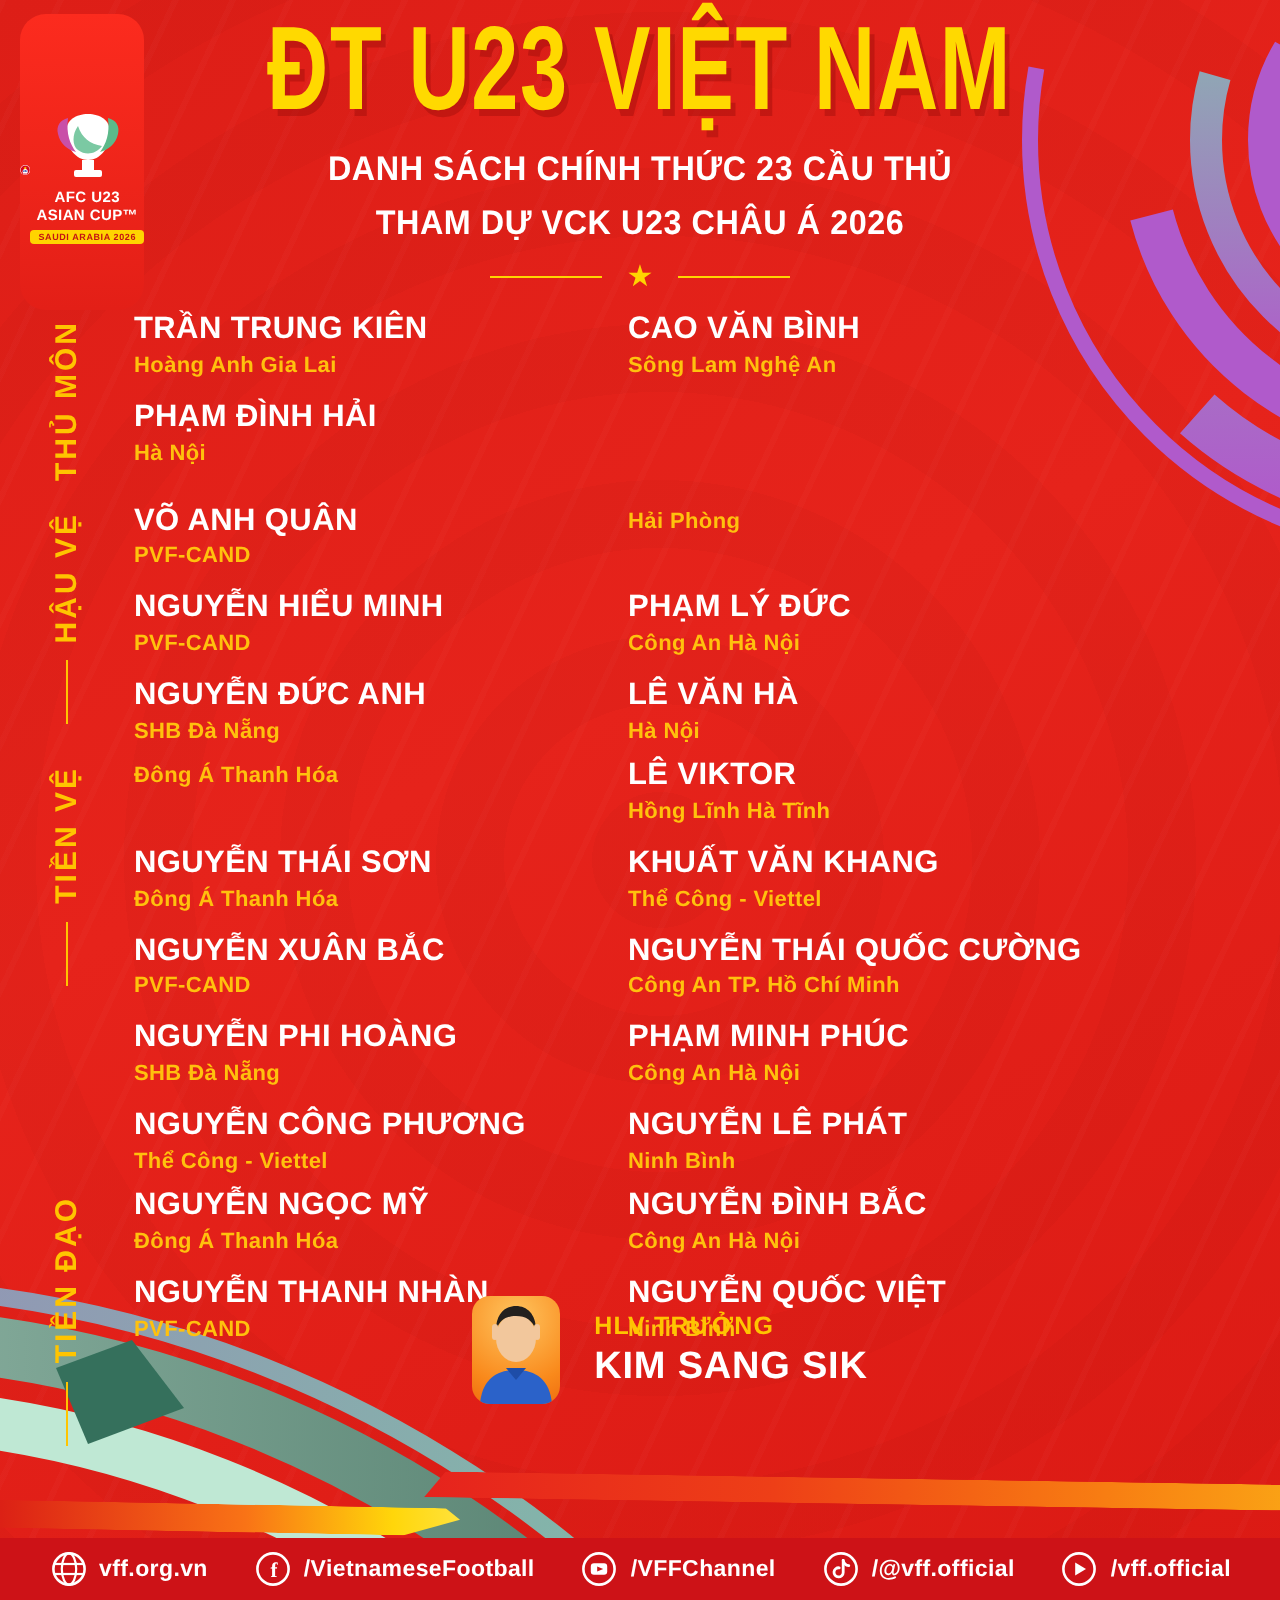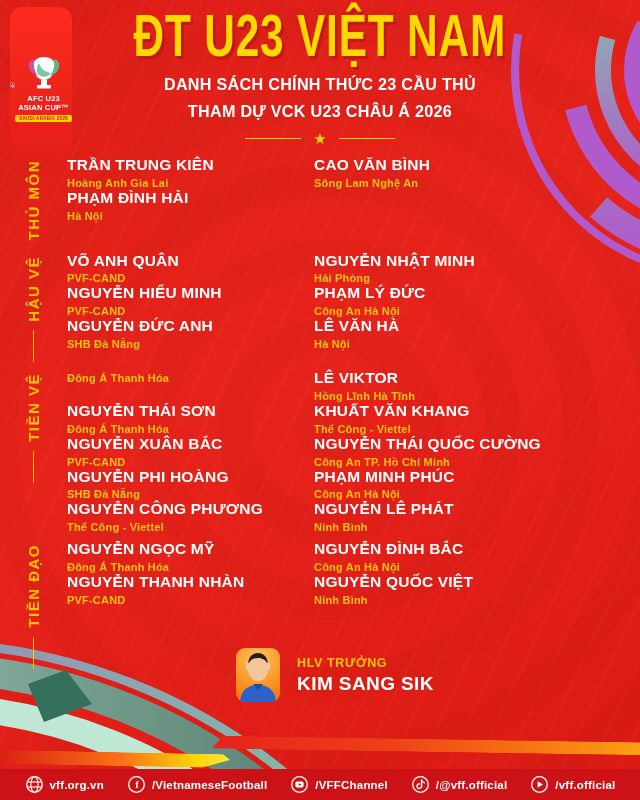--- a/index.html
+++ b/index.html
@@ -31,21 +31,21 @@
   .star-divider{margin-top:5px;display:flex;align-items:center;justify-content:center;gap:12px;}
   .star-divider .line{width:56px;height:1px;background:#FFD400;}
   .star-divider .star{color:#FFD400;font-size:15px;line-height:1;}
   
   .roster{position:absolute;top:150px;left:0;width:640px;z-index:2;}
   .section{display:flex;}
   .label-col{width:67px;flex:none;display:flex;flex-direction:column;align-items:center;padding-top:4px;}
   .vlabel{writing-mode:vertical-rl;transform:rotate(180deg);color:#FFC400;font-weight:800;
     font-size:15px;letter-spacing:1.5px;white-space:nowrap;}
   .label-tail{width:1.5px;height:32px;background:#FFC400;margin-top:9px;}
-  .players{flex:1;display:grid;grid-template-columns:247px auto;align-content:start;}
+  .players{flex:1;display:grid;grid-template-columns:247px auto;row-gap:11px;align-content:start;}
   .p-name{color:#fff;font-weight:700;font-size:15.5px;letter-spacing:.2px;white-space:nowrap;line-height:1.15;}
   .p-club{color:#FFC10D;font-weight:700;font-size:11px;margin-top:3px;letter-spacing:.2px;}
   .m1{margin-top:6px;} .m2{margin-top:11px;} .m3{margin-top:7px;} .m4{margin-top:7px;}
   
   .coach{position:absolute;top:648px;left:0;width:640px;display:flex;justify-content:center;gap:17px;z-index:2;padding-left:30px;box-sizing:border-box;}
   .coach-photo{width:44px;height:54px;border-radius:9px;overflow:hidden;flex:none;
     background:radial-gradient(circle at 50% 20%,#FFC45E 0%,#F9891B 70%,#EF6E10 100%);}
   .coach-info{display:flex;flex-direction:column;justify-content:center;gap:3px;}
   .coach-role{color:#FFC400;font-weight:800;font-size:12.5px;letter-spacing:.6px;}
   .coach-name{color:#fff;font-weight:800;font-size:19px;letter-spacing:.4px;}
@@ -164,21 +164,20 @@
       <div class="label-col">
         <span class="vlabel">HẬU VỆ</span>
         <div class="label-tail"></div>
       </div>
       <div class="players">
         <div class="player">
           <div class="p-name">VÕ ANH QUÂN</div>
           <div class="p-club">PVF-CAND</div>
         </div>
         <div class="player">
-          <div class="p-name">NGUYỄN NHẬT MINH</div>
           <div class="p-club">Hải Phòng</div>
         </div>
         <div class="player">
           <div class="p-name">NGUYỄN HIỂU MINH</div>
           <div class="p-club">PVF-CAND</div>
         </div>
         <div class="player">
           <div class="p-name">PHẠM LÝ ĐỨC</div>
           <div class="p-club">Công An Hà Nội</div>
         </div>

